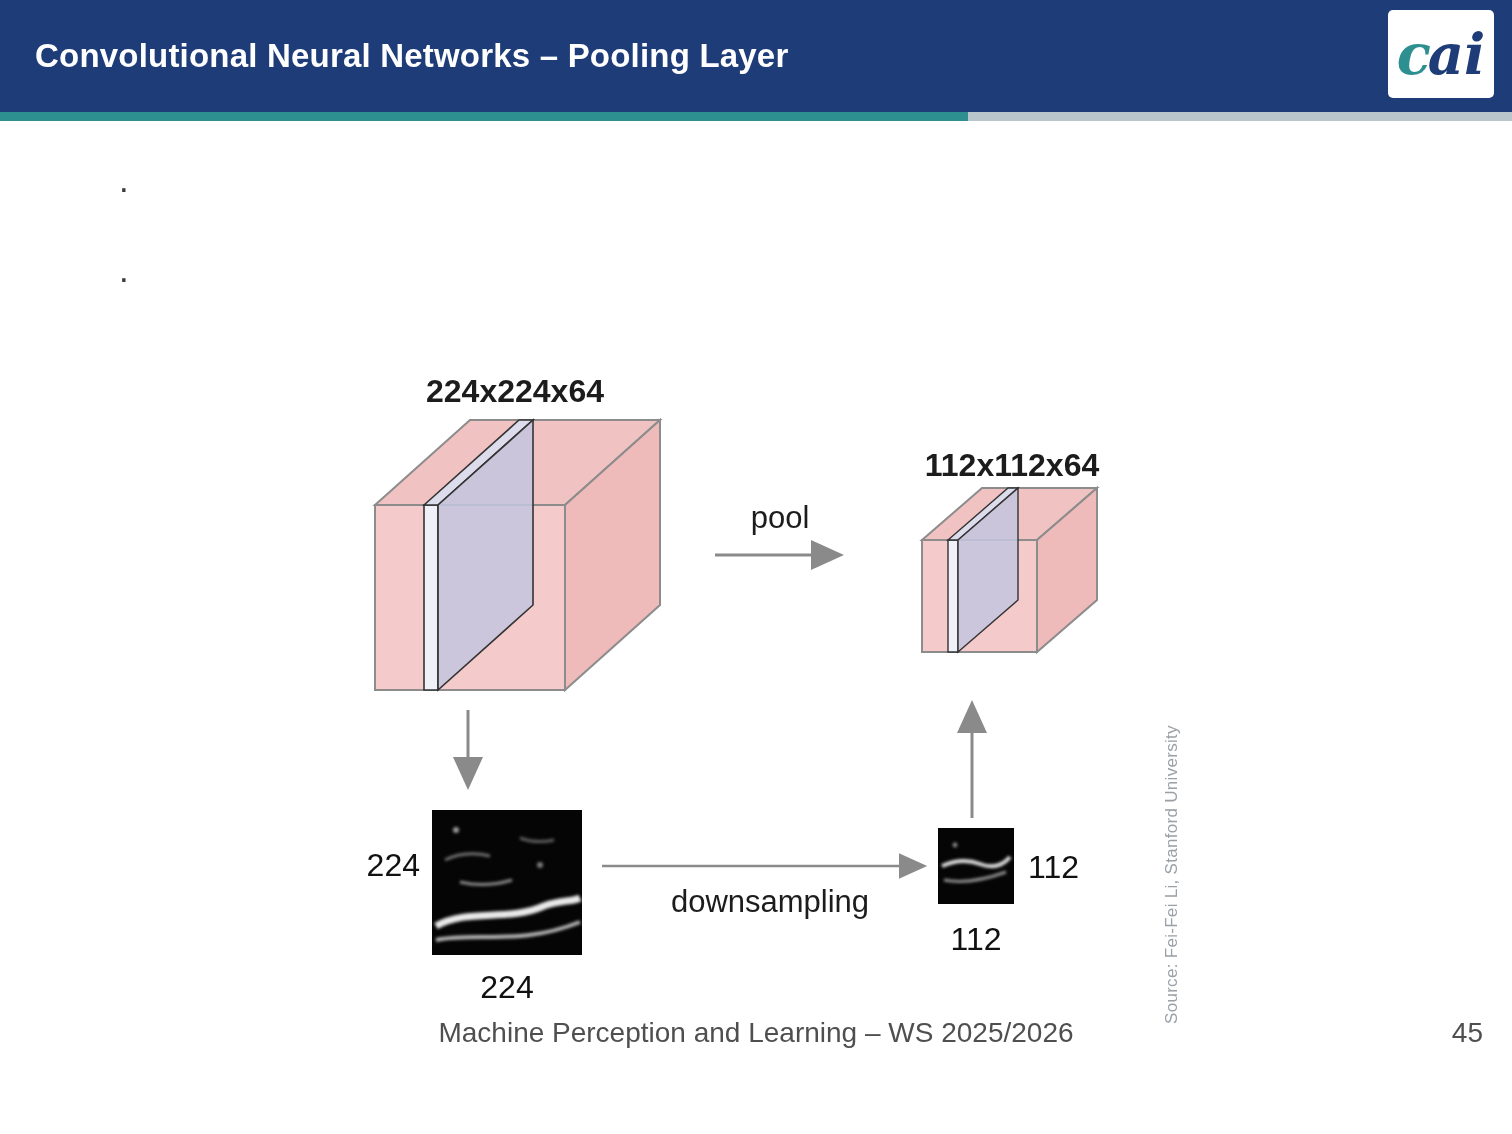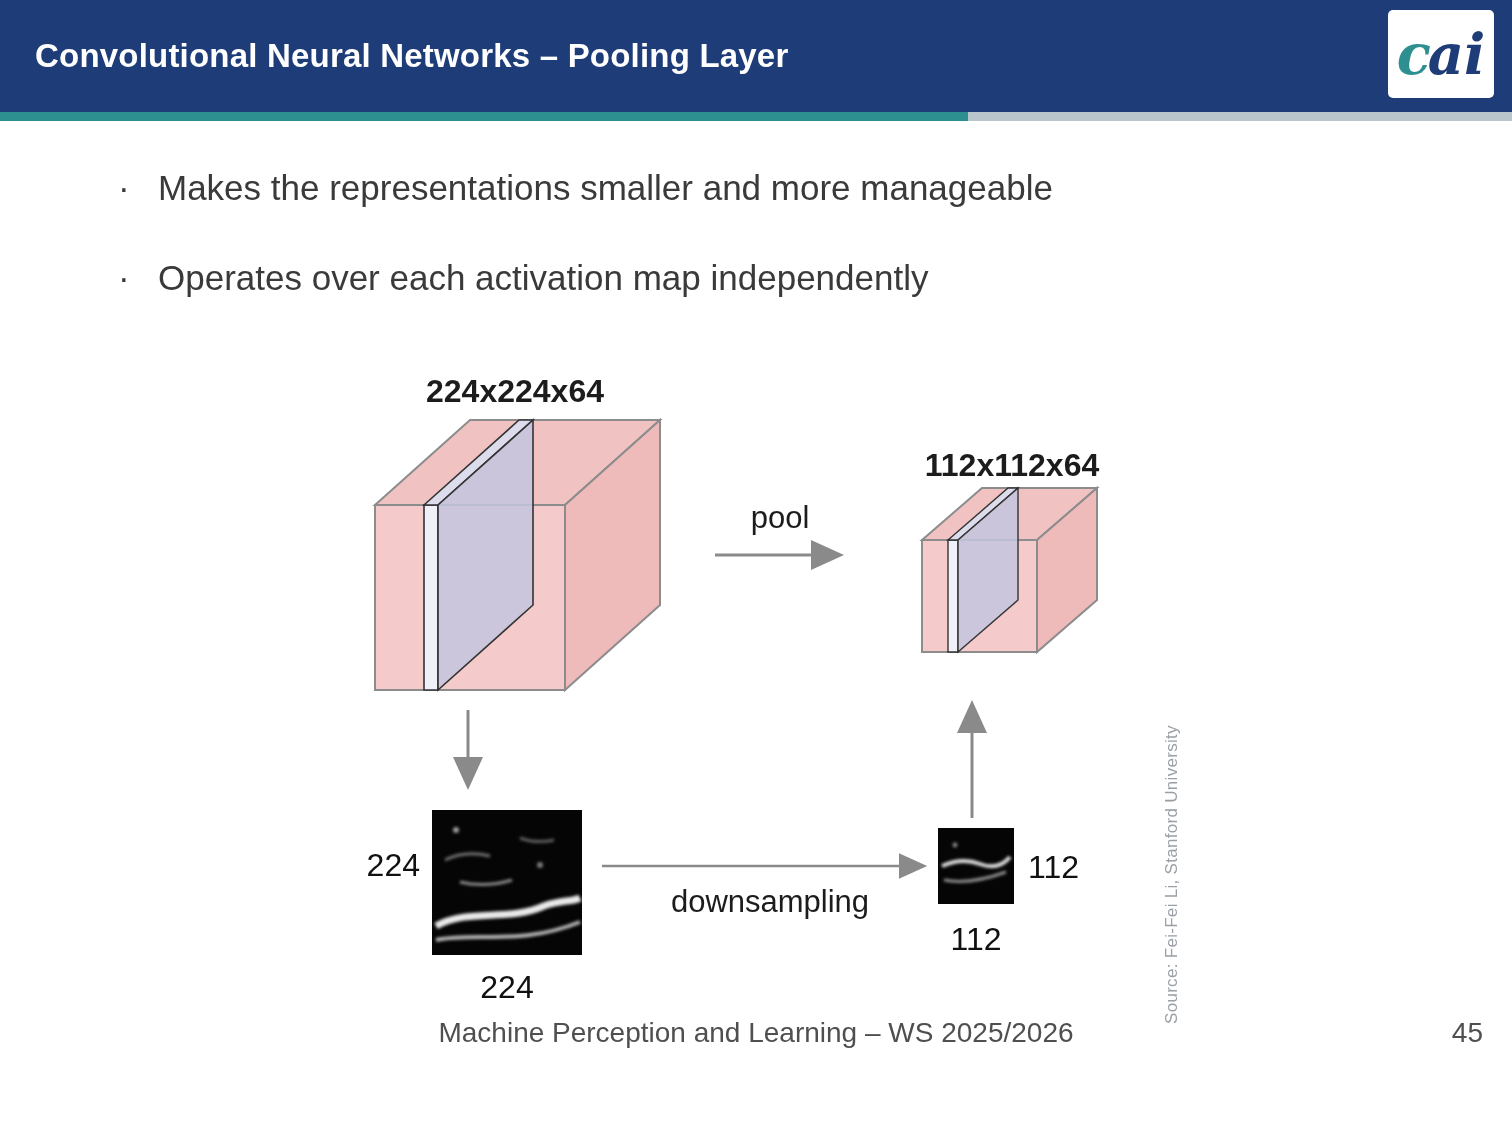--- a/index.html
+++ b/index.html
@@ -92,25 +92,23 @@
   <div class="logo-box">
     <span class="logo-c">c</span>
       <span class="logo-ai">ai</span>
   </div>
   <div class="accent-teal"></div>
   <div class="accent-gray"></div>
 
   <ul class="bullet-list">
     <li class="bullet-item">
       <span class="bullet-marker">·</span>
-      <span>Makes the representations smaller and more manageable</span>
     </li>
     <li class="bullet-item">
       <span class="bullet-marker">·</span>
-      <span>Operates over each activation map independently</span>
     </li>
   </ul>
 
   <div class="diagram">
     <svg width="1512" height="700" viewBox="0 0 1512 700">
       <defs>
         <marker id="arrow-gray" markerWidth="12" markerHeight="10" refX="9" refY="5" orient="auto">
           <path d="M0,0 L11,5 L0,10 Z" fill="#8a8a8a"></path>
         </marker>
         <filter id="soft-blur" x="-20%" y="-20%" width="140%" height="140%">

